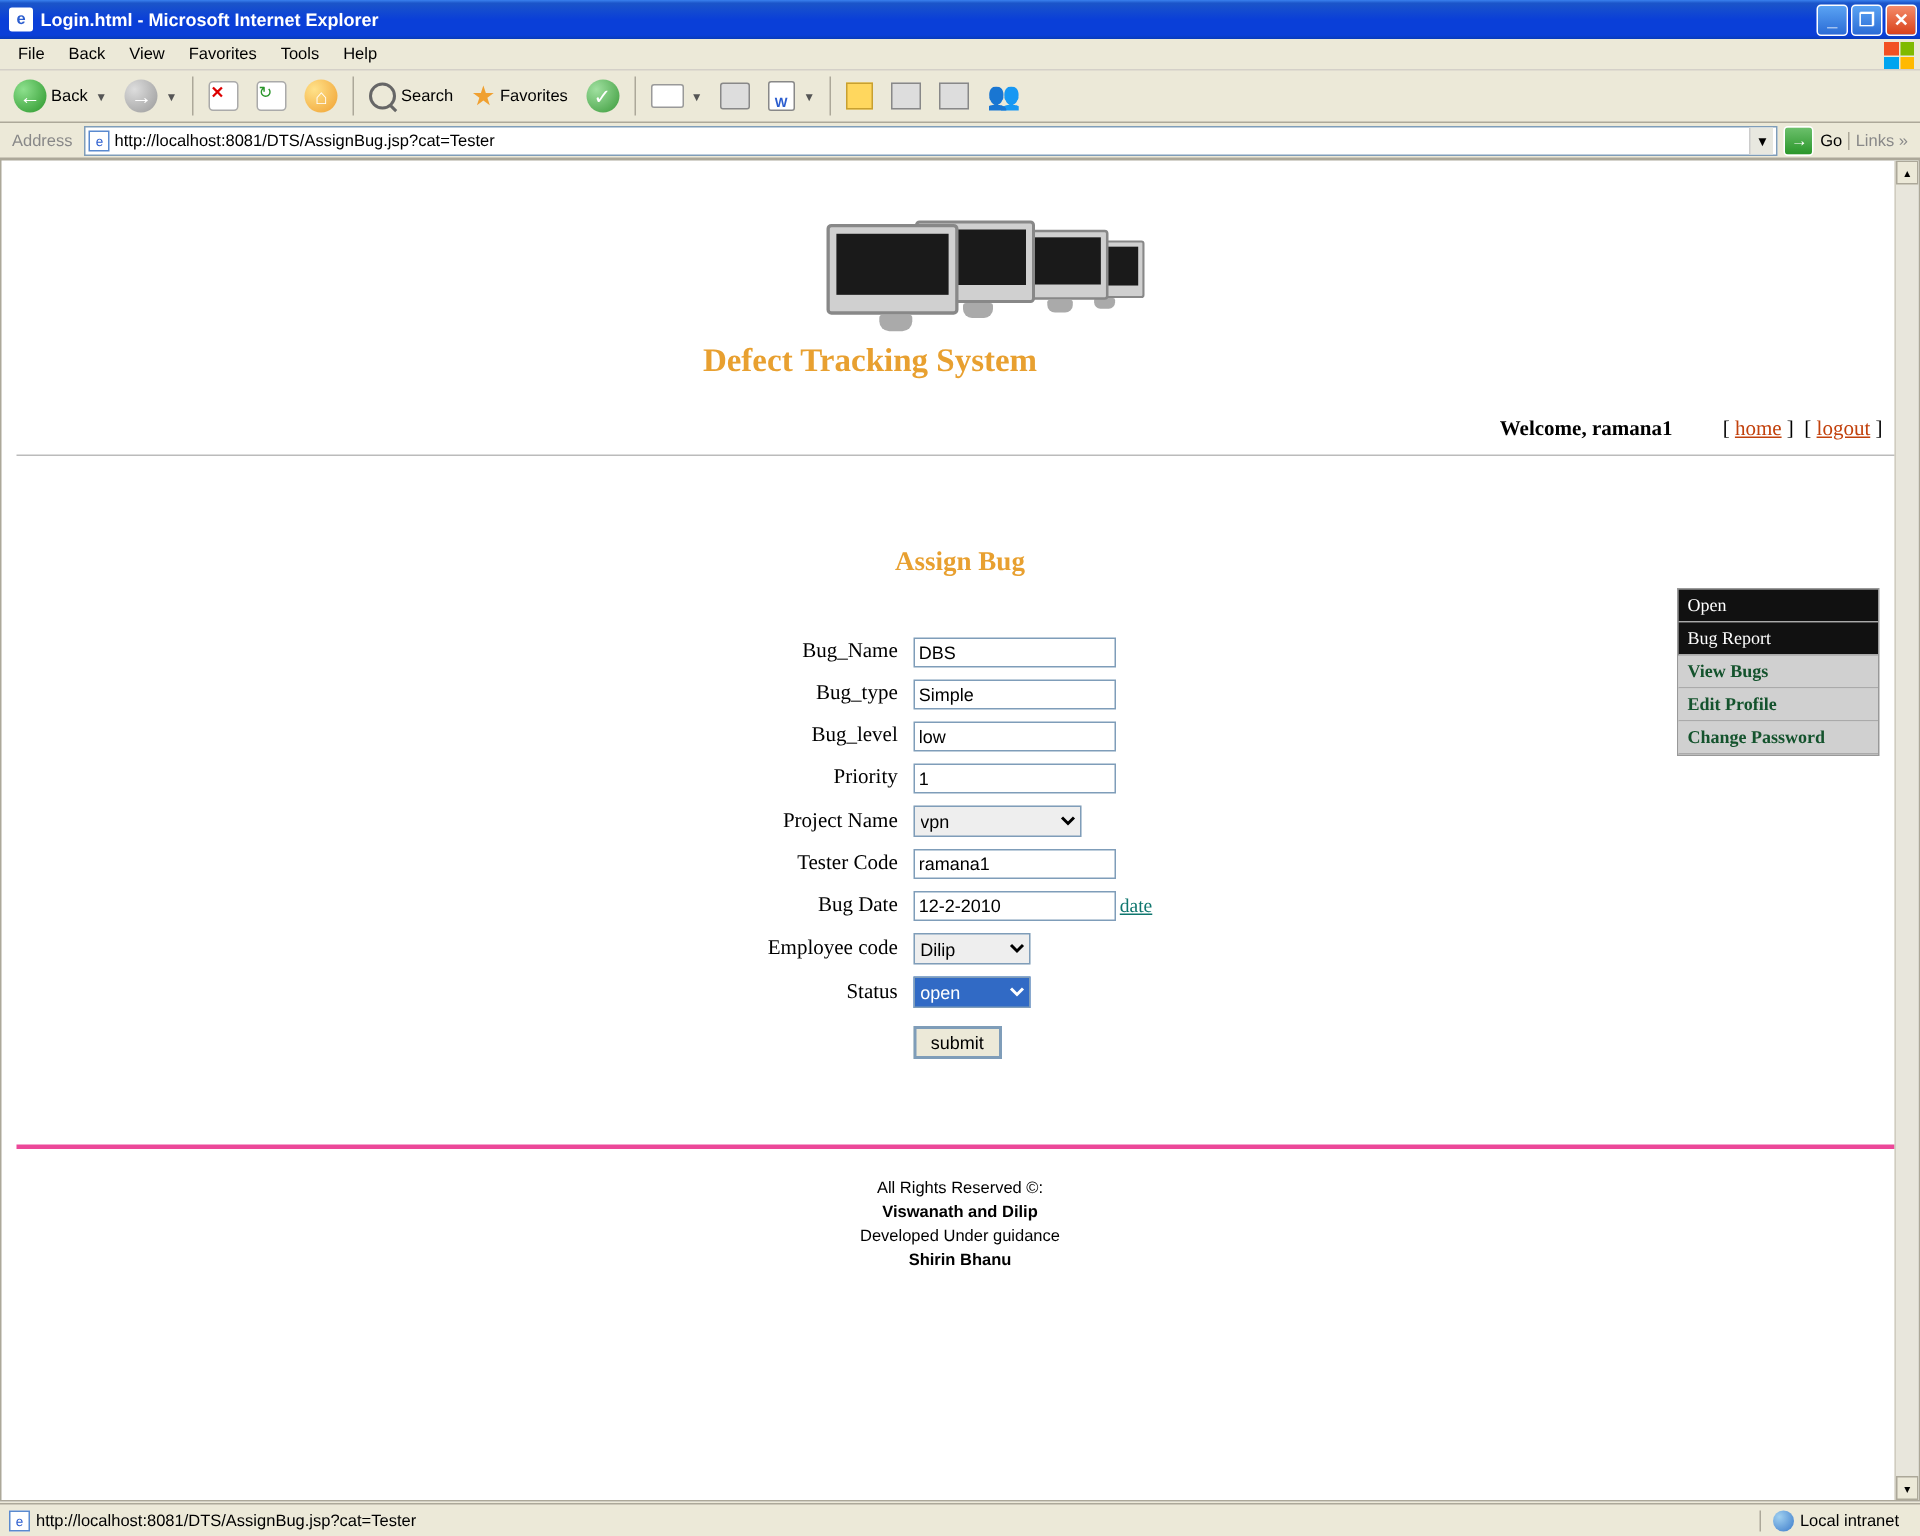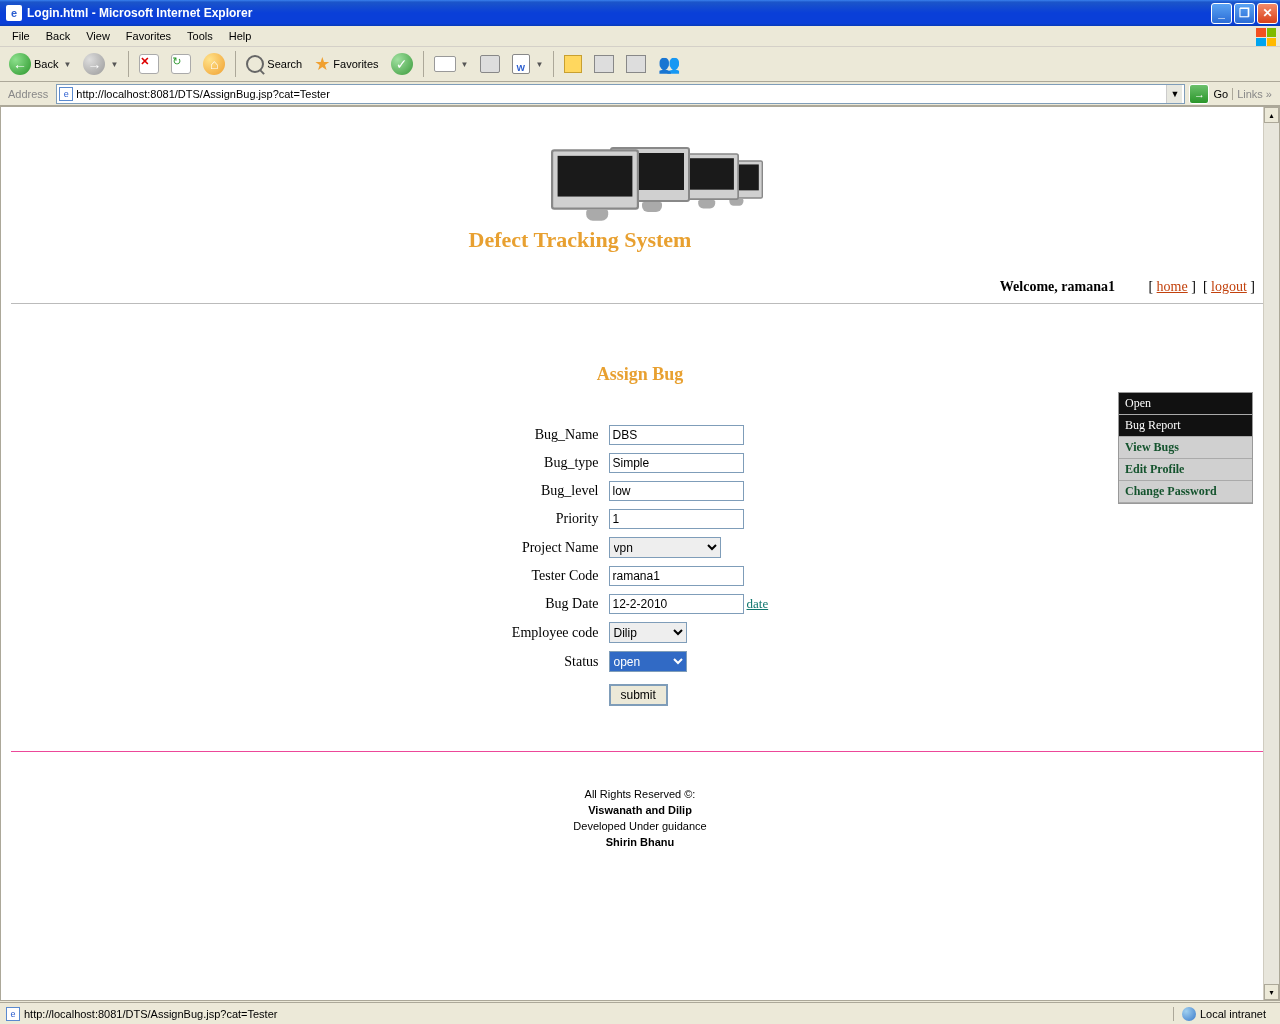--- a/index.html
+++ b/index.html
@@ -260,23 +260,23 @@
   padding: 2px 10px;
   font-size:12px;
   border:2px solid #7f9db9;
   background:#ece9d8;
   cursor:pointer;
   margin-top:4px;
 }
 
 
 .page-footer {
-  margin: 40px 10px 0 10px;
-  border-top:1px solid #ec4899;
-  padding-top: 34px;
+  margin: 52px 10px 0 10px;
+  border-top:3px solid #ec4899;
+  padding-top: 18px;
   text-align:center;
   font-size:11px;
   line-height:16px;
 }
 
 
 .statusbar {
   position:fixed;
   bottom:0; left:0; right:0;
   height:22px;

